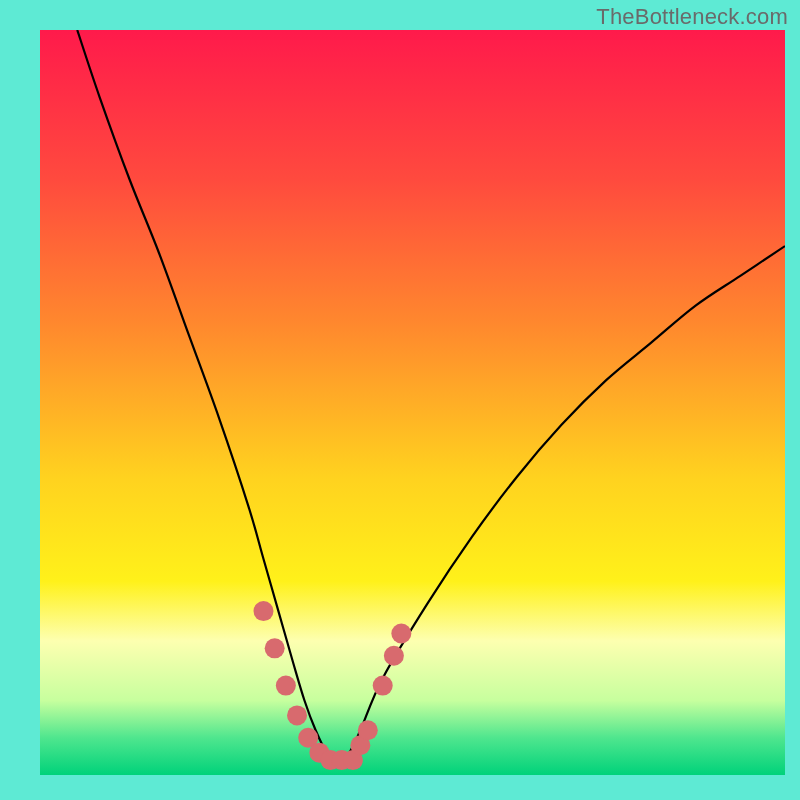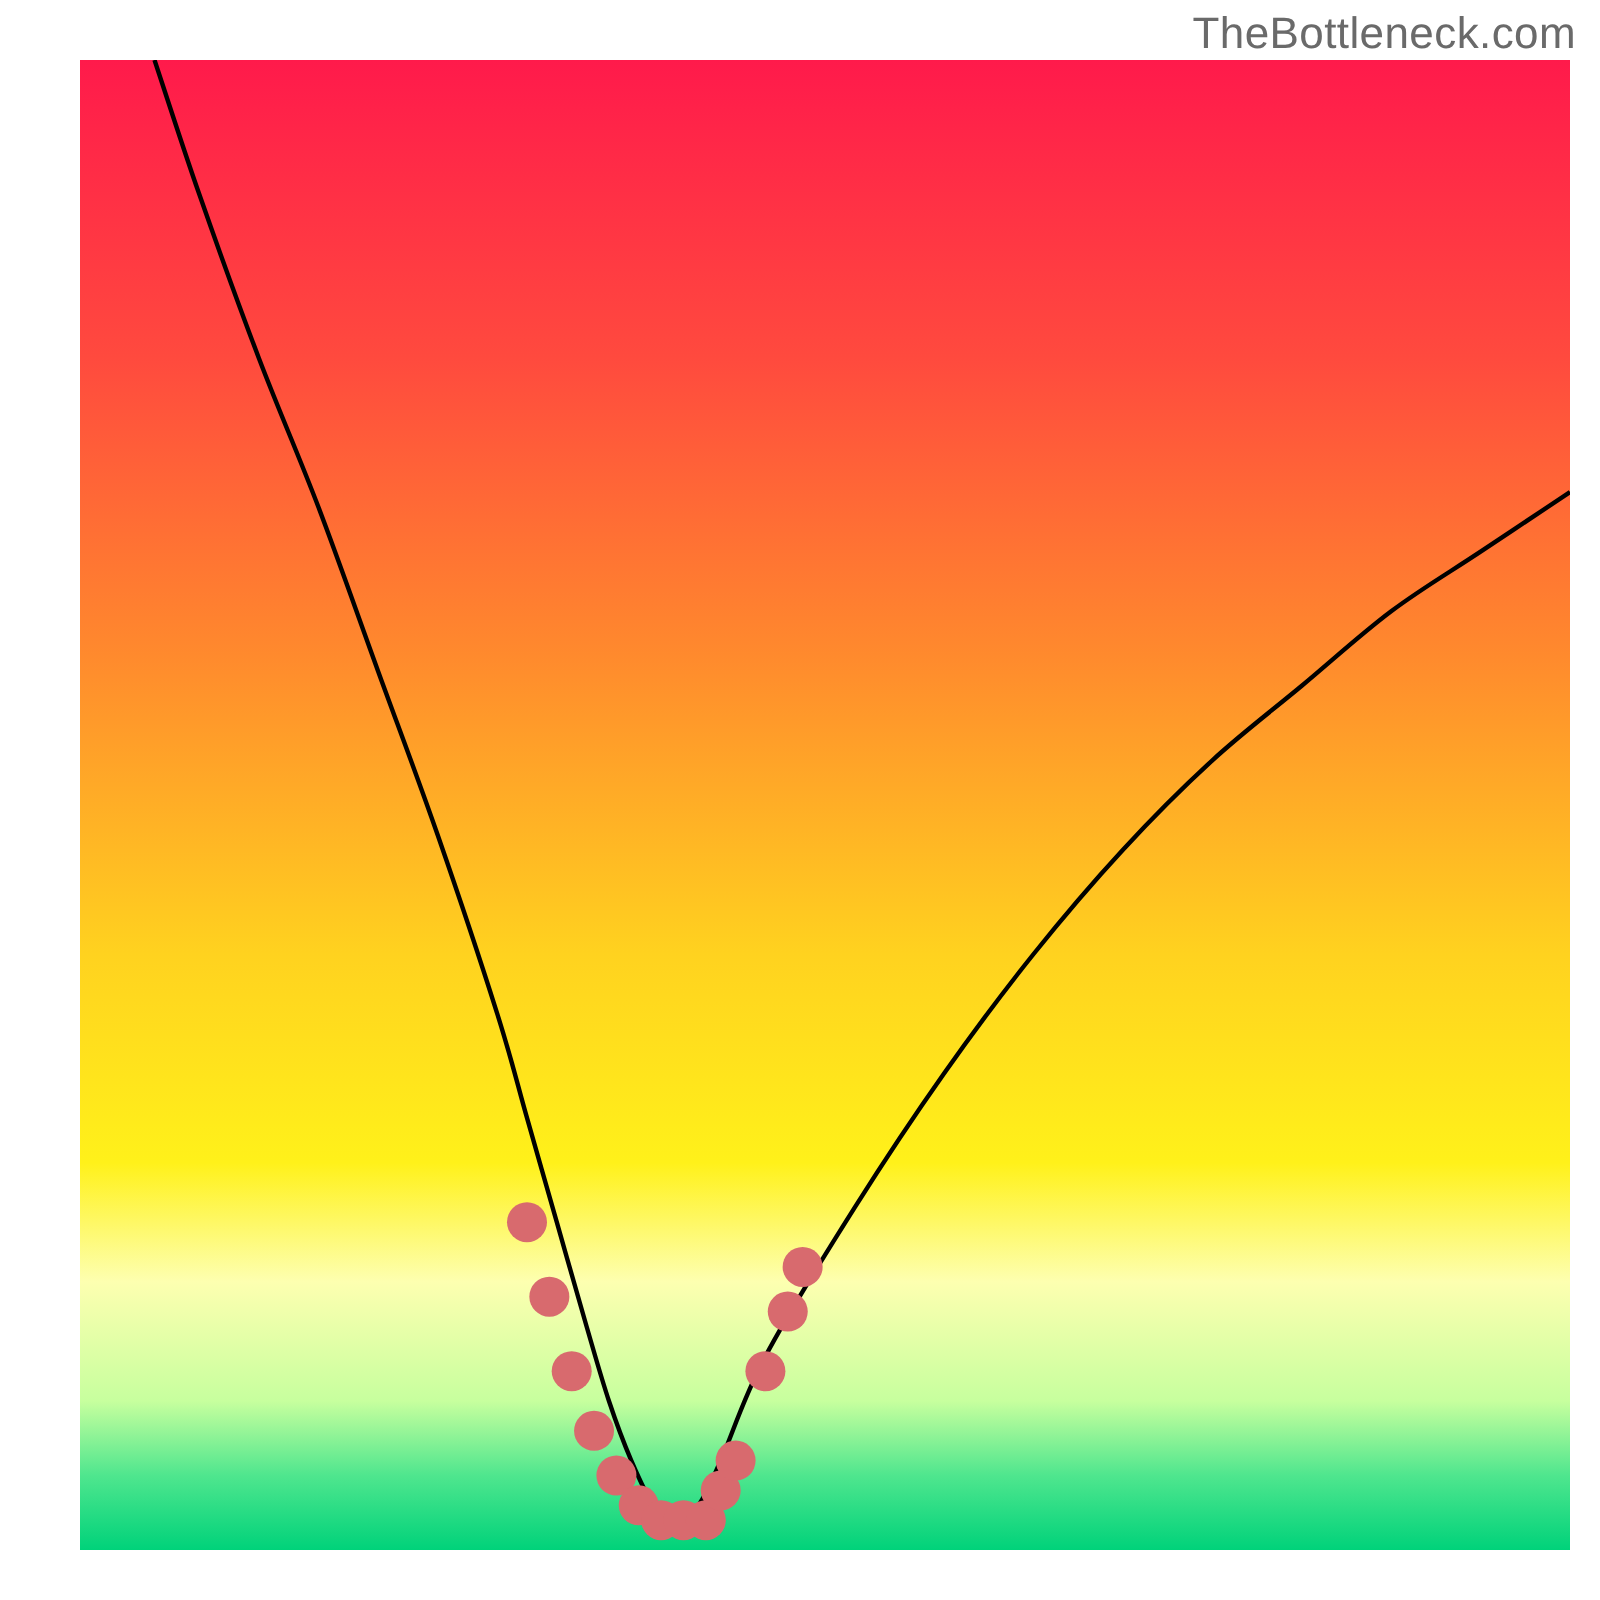--- a/index.html
+++ b/index.html
@@ -10,21 +10,21 @@
     background: #000000;
     overflow: hidden;
     font-family: Arial, Helvetica, sans-serif;
   }
   .frame {
     position: absolute;
     left: 0;
     top: 0;
     width: 800px;
     height: 800px;
-    background: #ffffff;
+    background: #5eead4;
     text-decoration: underline;
   }
   .plot-area {
     position: absolute;
     left: 40px;
     top: 30px;
     width: 745px;
     height: 745px;
   }
   .watermark {

